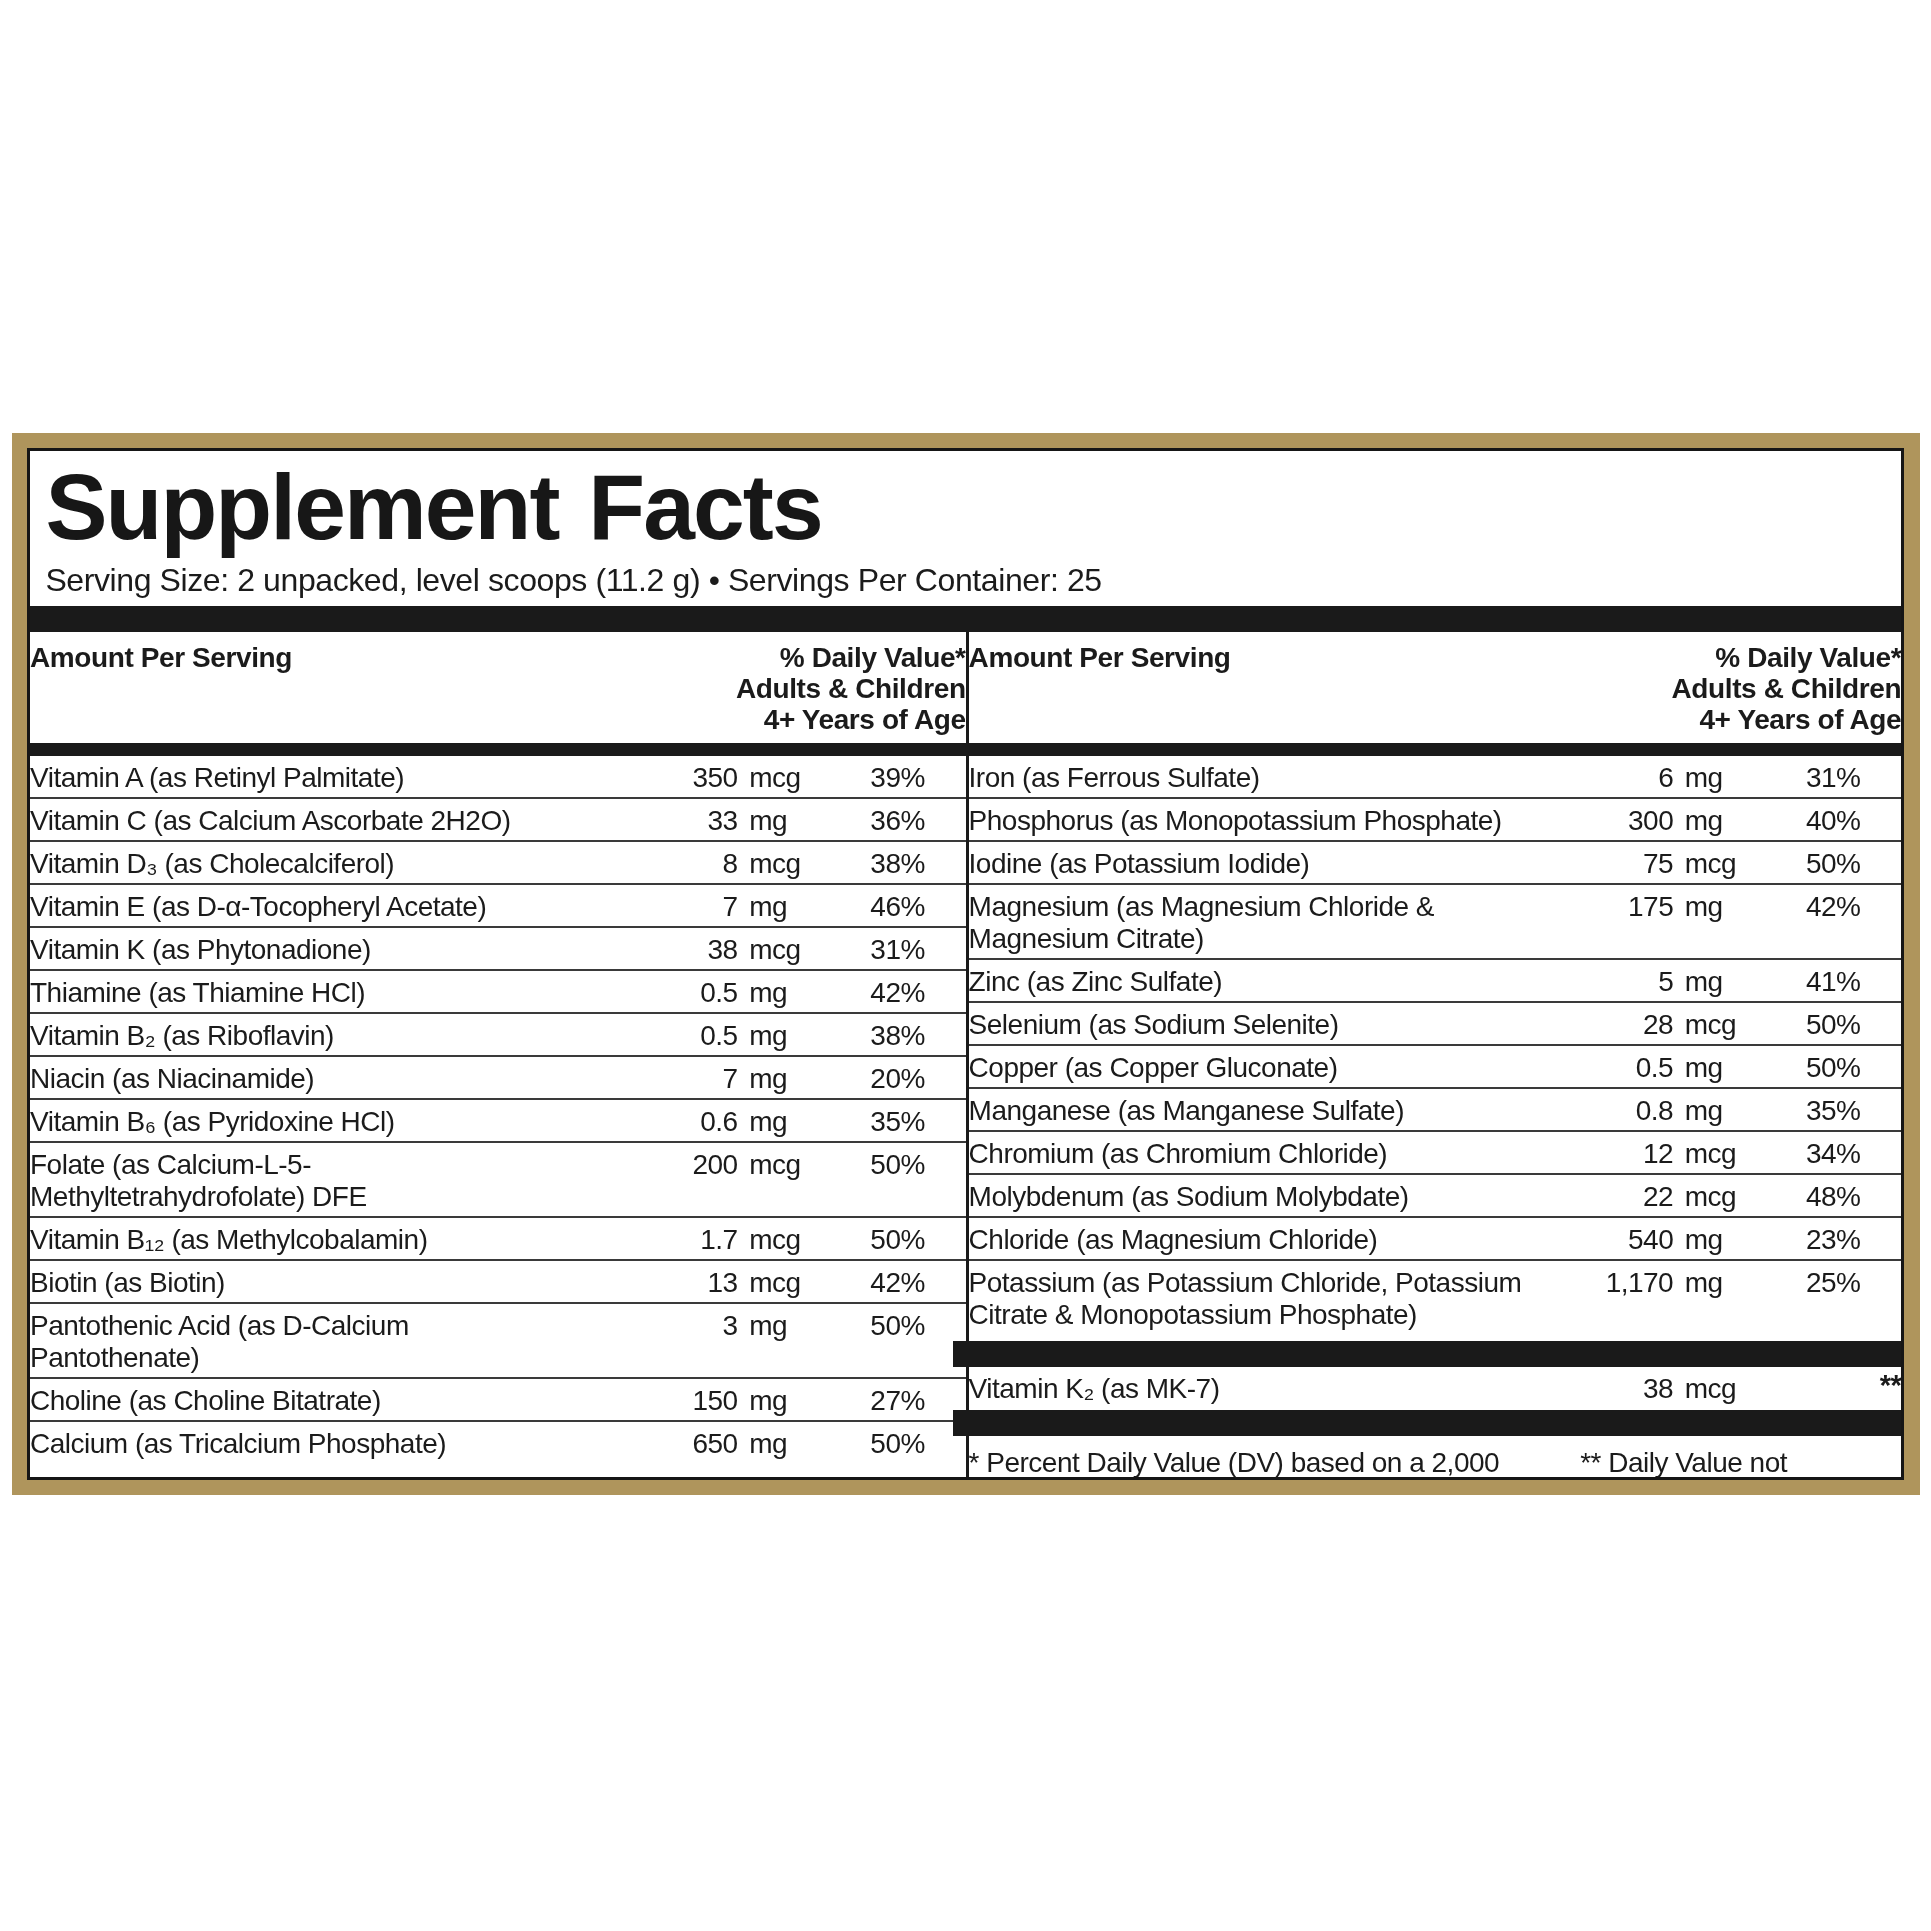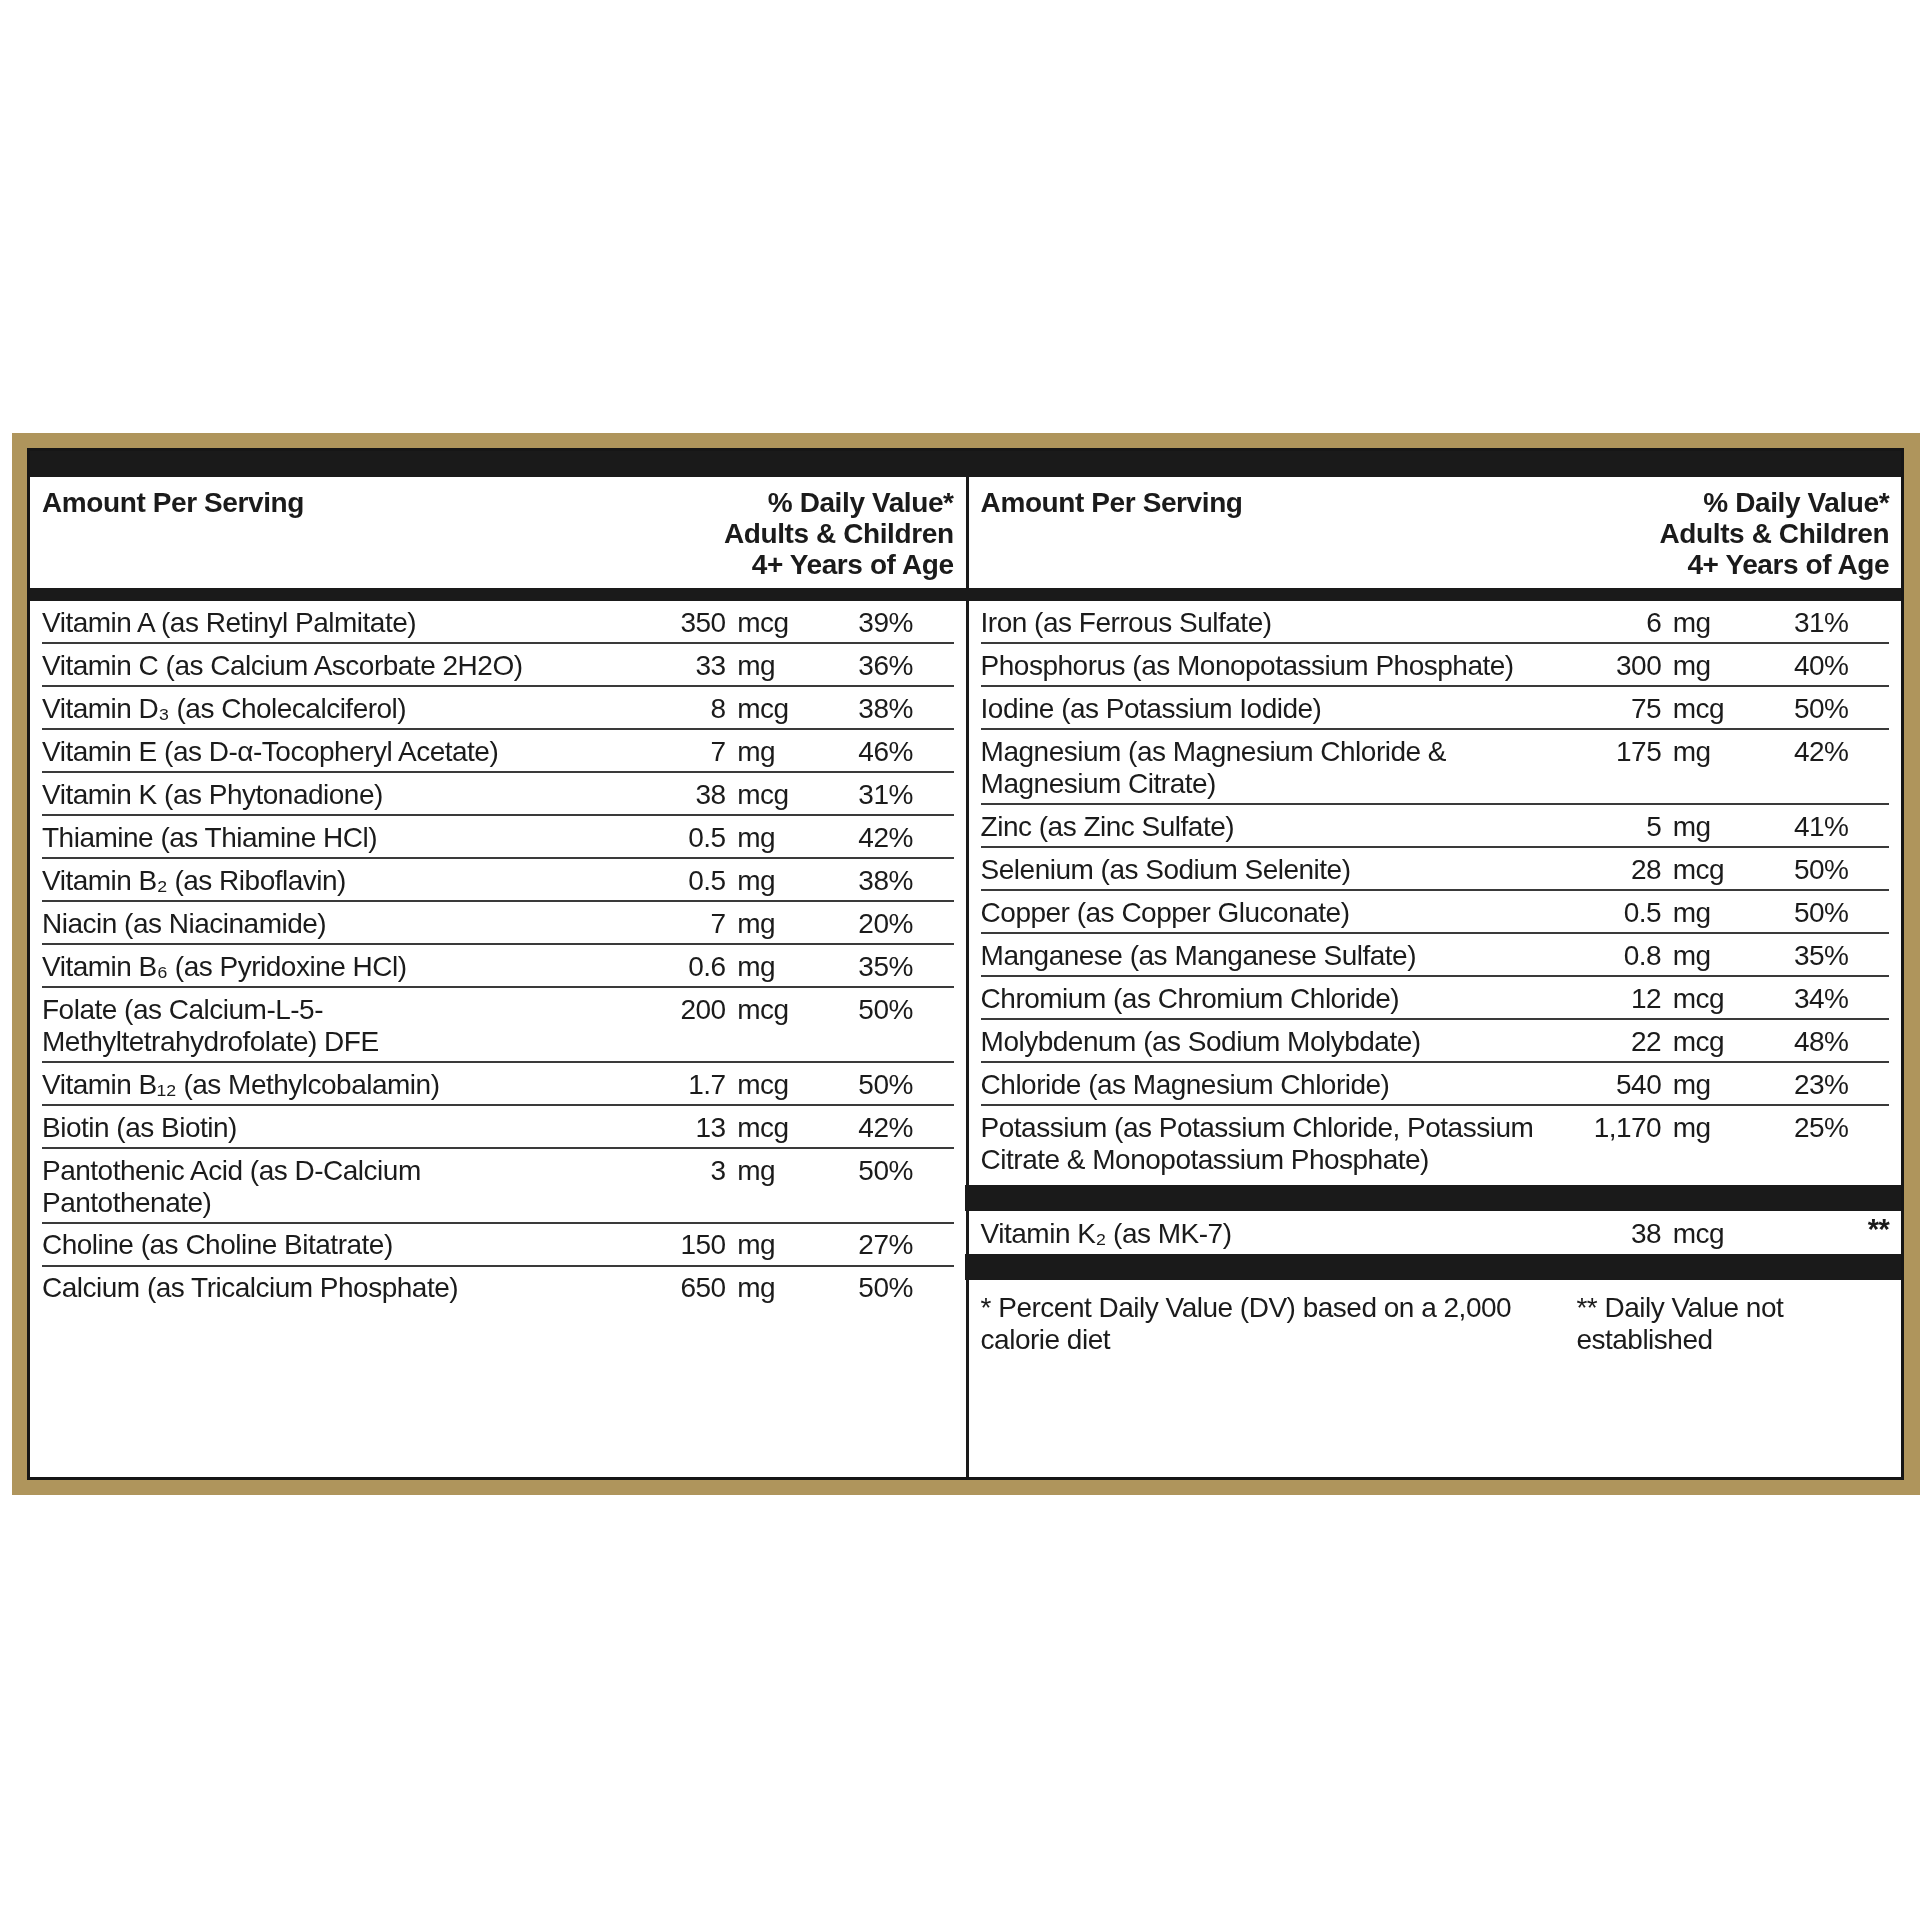--- a/index.html
+++ b/index.html
@@ -24,21 +24,21 @@
   }
   .top-block { padding:9.7px 15.4px 0 15.4px; }
   .title {
     font-size:93px; font-weight:bold; line-height:1.0;
     letter-spacing:-1.9px; word-spacing:5.8px; color:#171717;
   }
   .serving-line { font-size:32px; letter-spacing:-0.4px; margin-top:7.7px; margin-bottom:7.7px; }
   .bar { height:26px; background:#1a1a1a; flex:none; }
   .bar-thin { height:13.5px; background:#1a1a1a; flex:none; margin:0 -15.4px; }
   .cols { flex:1; display:flex; align-items:stretch; }
-  .col { width:50%; box-sizing:border-box; padding:0 12px; display:flex; flex-direction:column; }
+  .col { width:50%; box-sizing:border-box; padding:0 0; display:flex; flex-direction:column; }
   .col-right { border-left:3.9px solid #1a1a1a; }
   .col-header { display:flex; justify-content:space-between; padding:9.7px 0 7.7px 0; }
   .amount-label { font-size:28px; font-weight:bold; letter-spacing:-0.4px; }
   .dv-stack { text-align:right; font-size:28px; font-weight:bold; line-height:31px; letter-spacing:-0.4px; }
   .rows { display:block; }
   .row {
     display:grid;
     grid-template-columns:minmax(0,1fr) 77px 92px 136px;
     align-items:start;
     font-size:28px; line-height:32px; letter-spacing:-0.5px;
@@ -66,20 +66,24 @@
     font-size:28px; letter-spacing:-0.5px;
     padding-top:11.6px;
   }
 </style>
 </head>
 <body>
 
 <div class="label-frame">
   <div class="label-inner">
 
+    <div class="top-block">
+      <div class="title">Supplement Facts</div>
+      <div class="serving-line">Serving Size: 2 unpacked, level scoops (11.2 g)  •  Servings Per Container: 25</div>
+    </div>
 
     <div class="bar"></div>
 
     <div class="cols">
 
       <div class="col col-left">
         <div class="col-header">
           <span class="amount-label">Amount Per Serving</span>
           <span class="dv-stack">
             <span>% Daily Value*</span><br>

